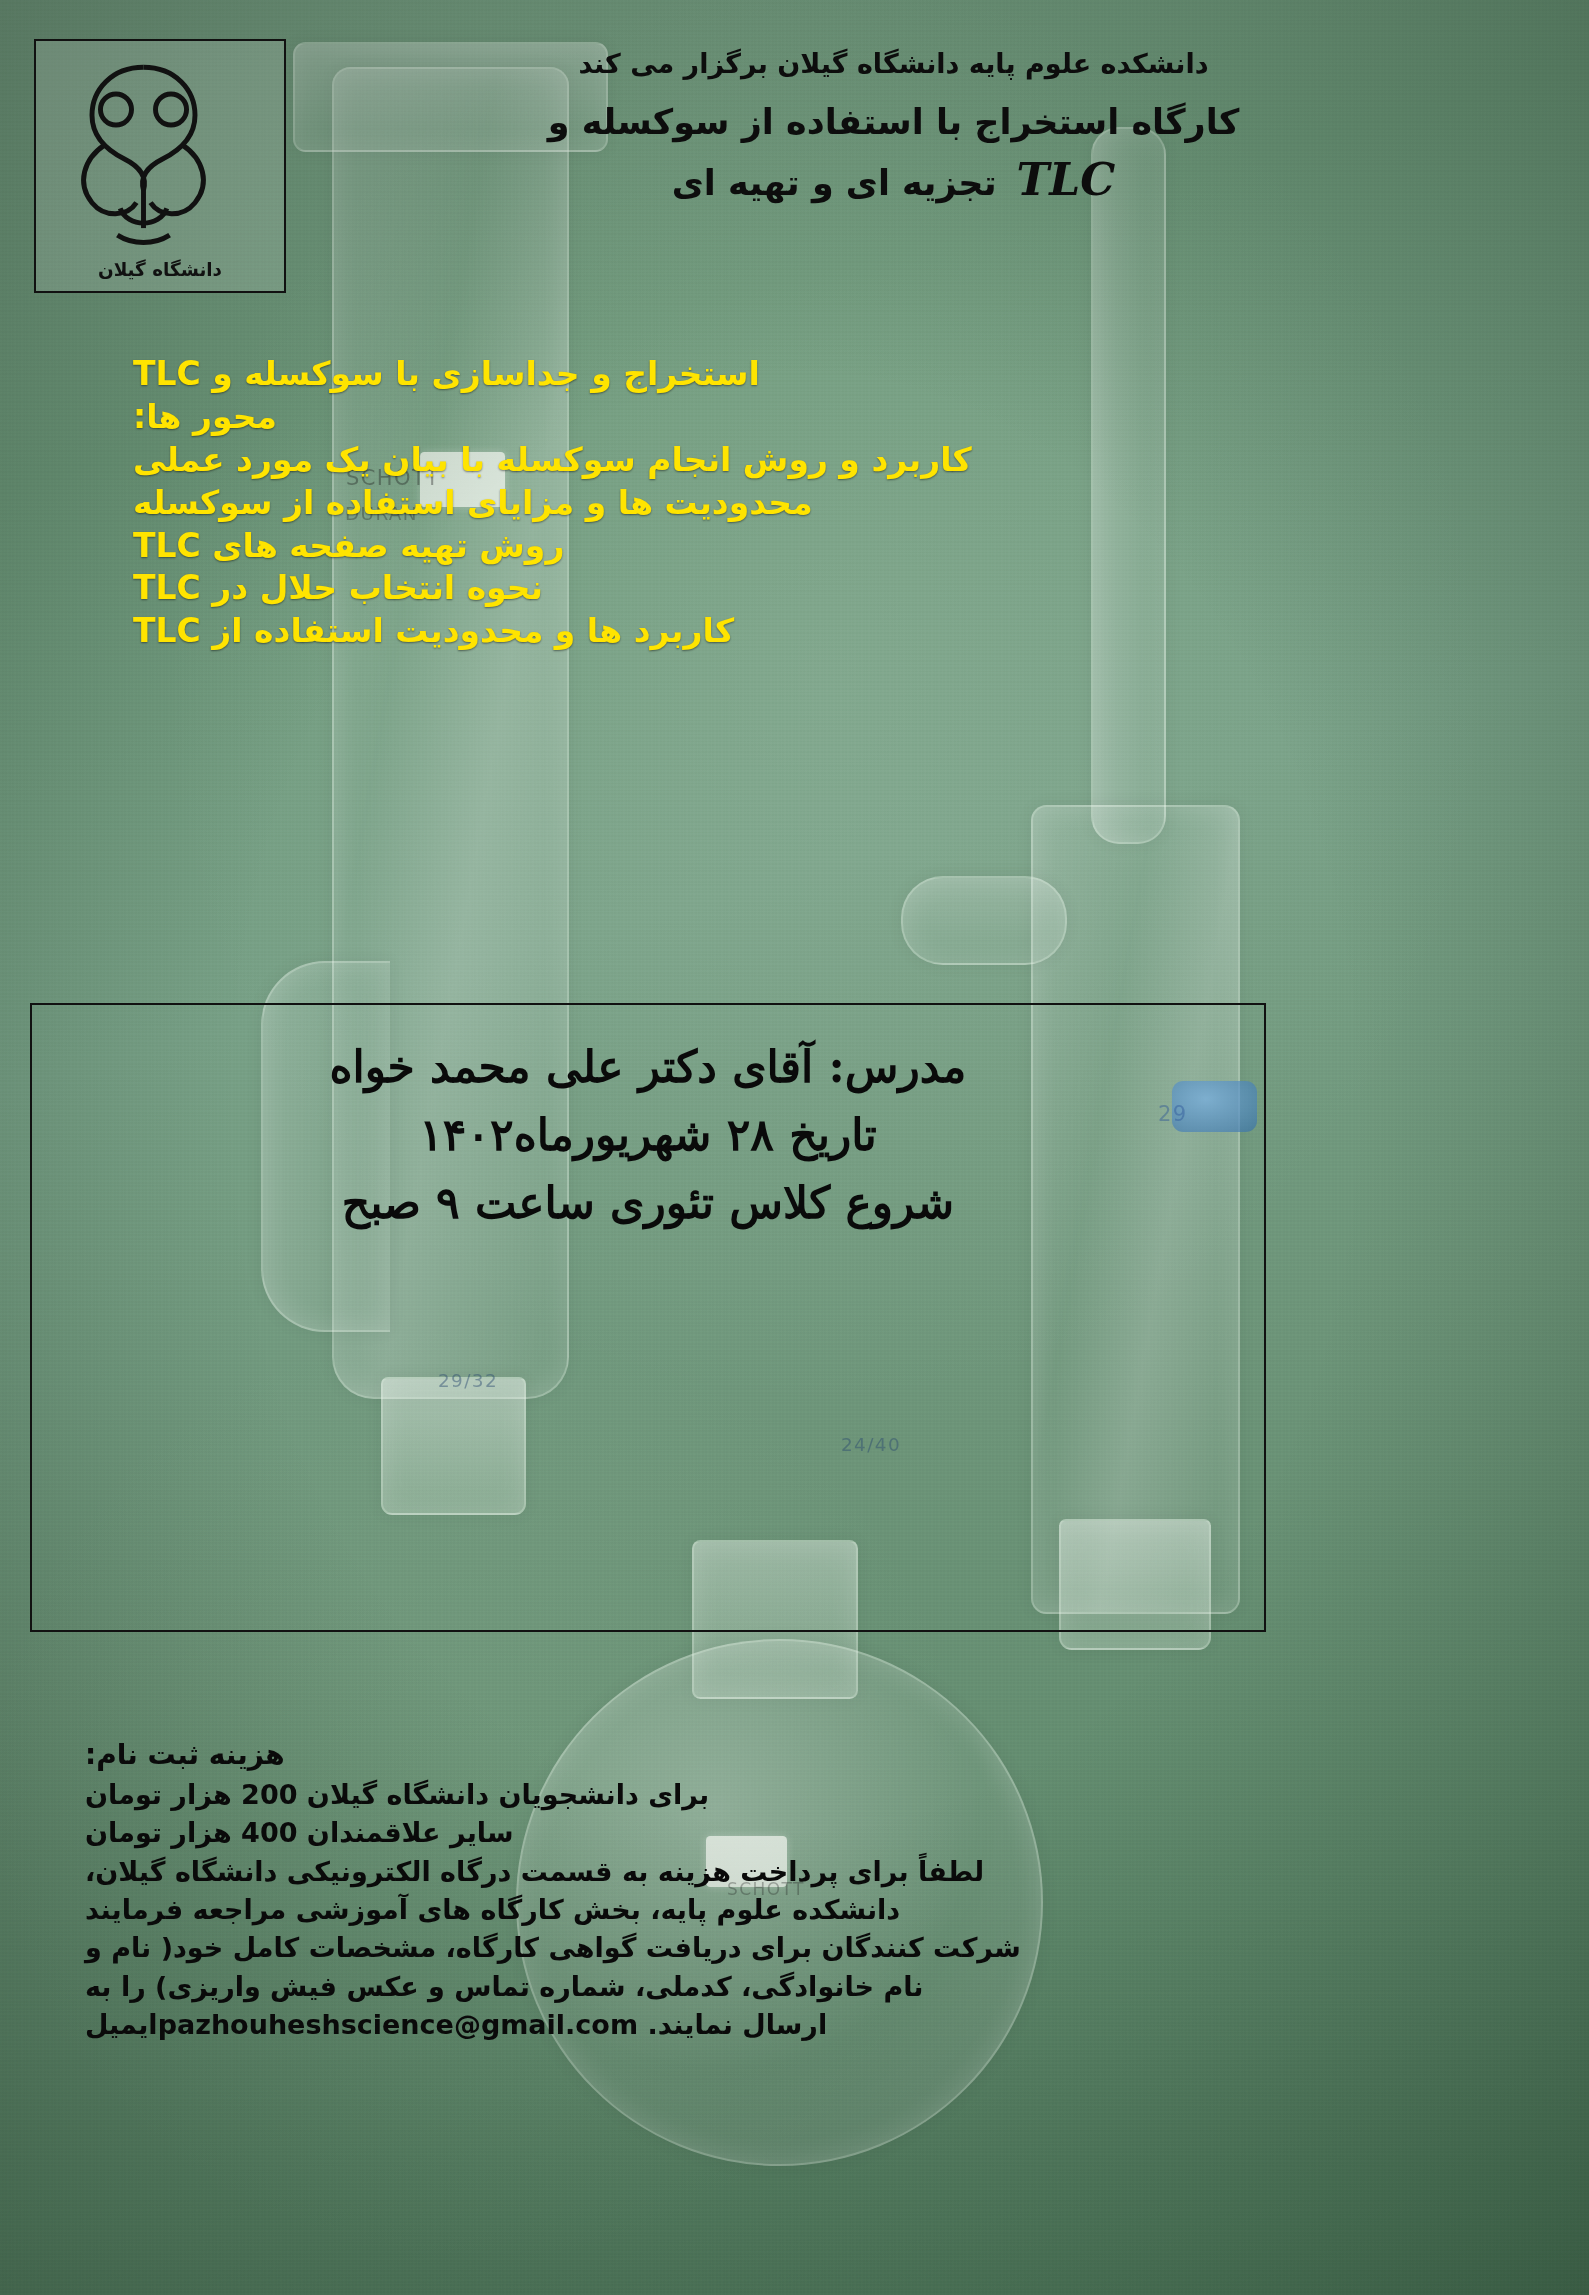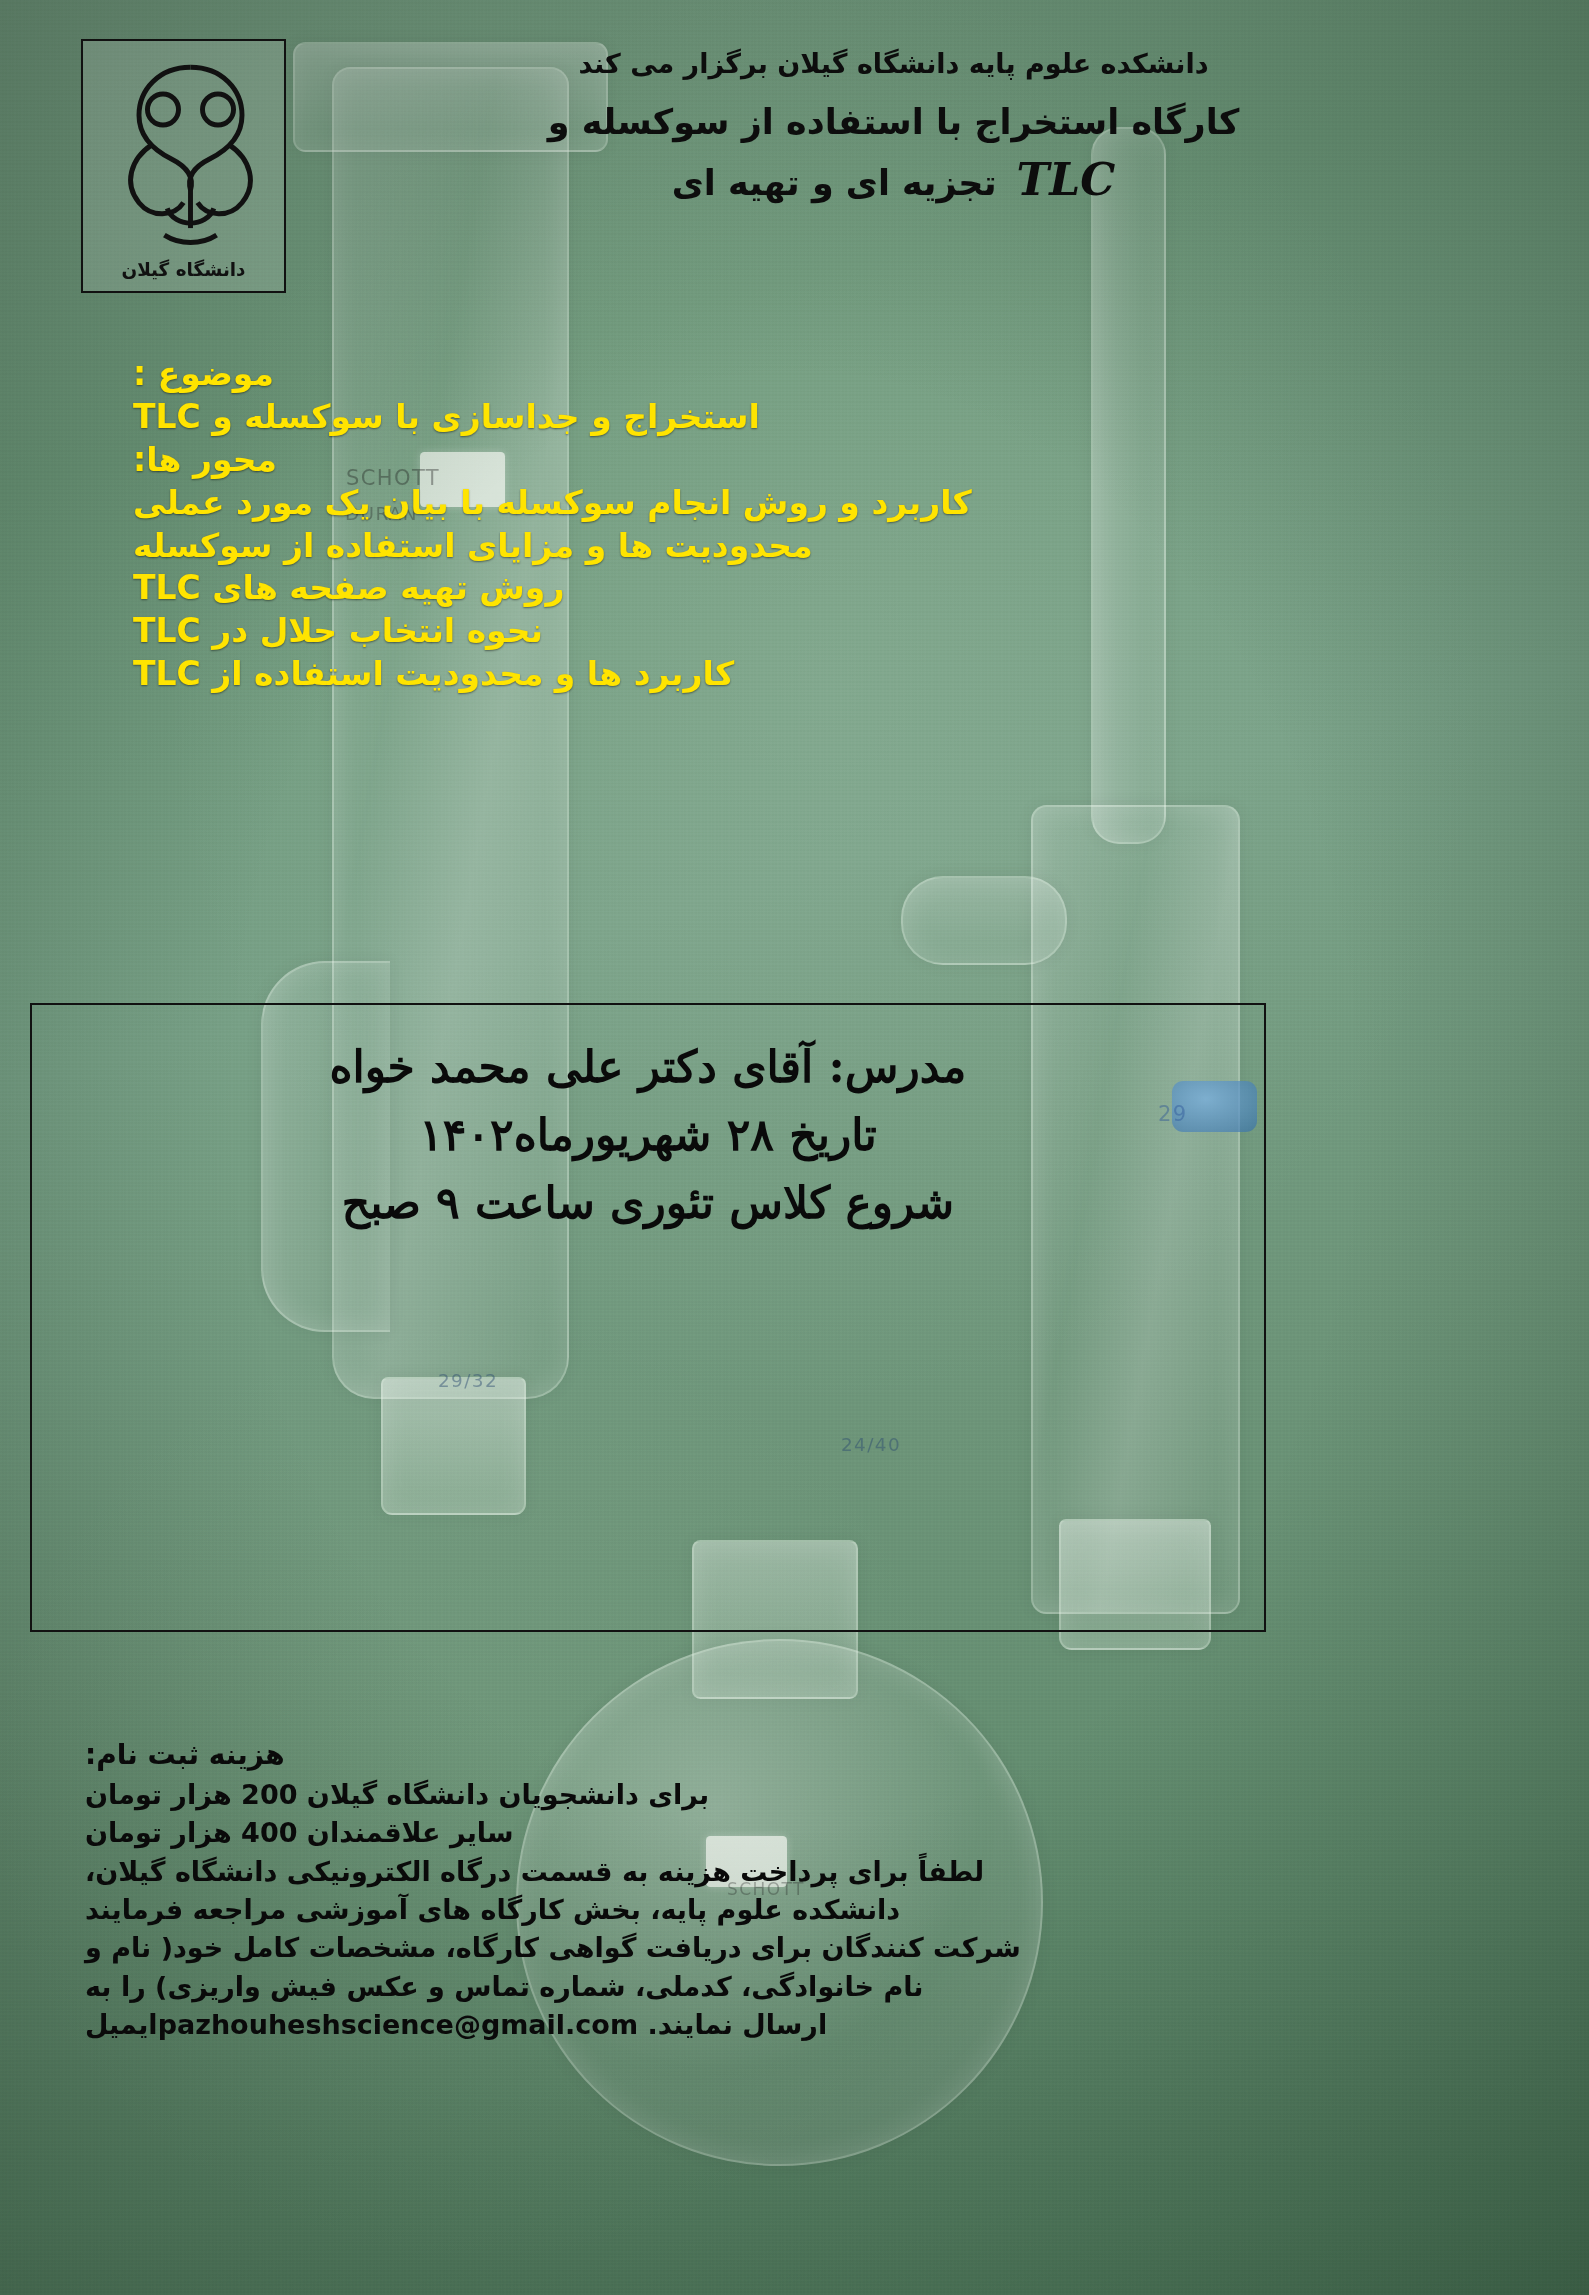--- a/index.html
+++ b/index.html
@@ -165,21 +165,21 @@
     font-size: 44px;
     font-weight: bold;
     margin-left: 20px;
   }
 
   
   #logo {
     position: absolute;
     top: 39px;
     right: 1303px;
-    width: 205px;
+    width: 252px;
     height: 254px;
   }
   #logo-frame {
     position: absolute;
     inset: 0;
     border: 2.8px solid #111;
     background: rgba(255,255,255,0.12);
   }
   #logo svg { position: absolute; left: 0; top: 0; }
   #logo-caption {
@@ -315,21 +315,20 @@
 
   <div id="header-block">
     <div id="org-line">دانشکده علوم پایه دانشگاه گیلان برگزار می کند</div>
     <div id="title-line-1">کارگاه استخراج با استفاده از سوکسله و</div>
     <div id="title-line-2">
       <span class="tlc-script">TLC</span><span>تجزیه ای و تهیه ای</span>
     </div>
   </div>
 
   <div id="info-block">
-    <div class="ln head">موضوع :</div>
     <div class="ln">استخراج و جداسازی با سوکسله و TLC</div>
     <div class="ln head">محور ها:</div>
     <div class="ln">کاربرد و روش انجام سوکسله با بیان یک مورد عملی</div>
     <div class="ln">محدودیت ها و مزایای استفاده از سوکسله</div>
     <div class="ln">روش تهیه صفحه های TLC</div>
     <div class="ln">نحوه انتخاب حلال در TLC</div>
     <div class="ln">کاربرد ها و محدودیت استفاده از  TLC</div>
   </div>
 
   <div id="box">

